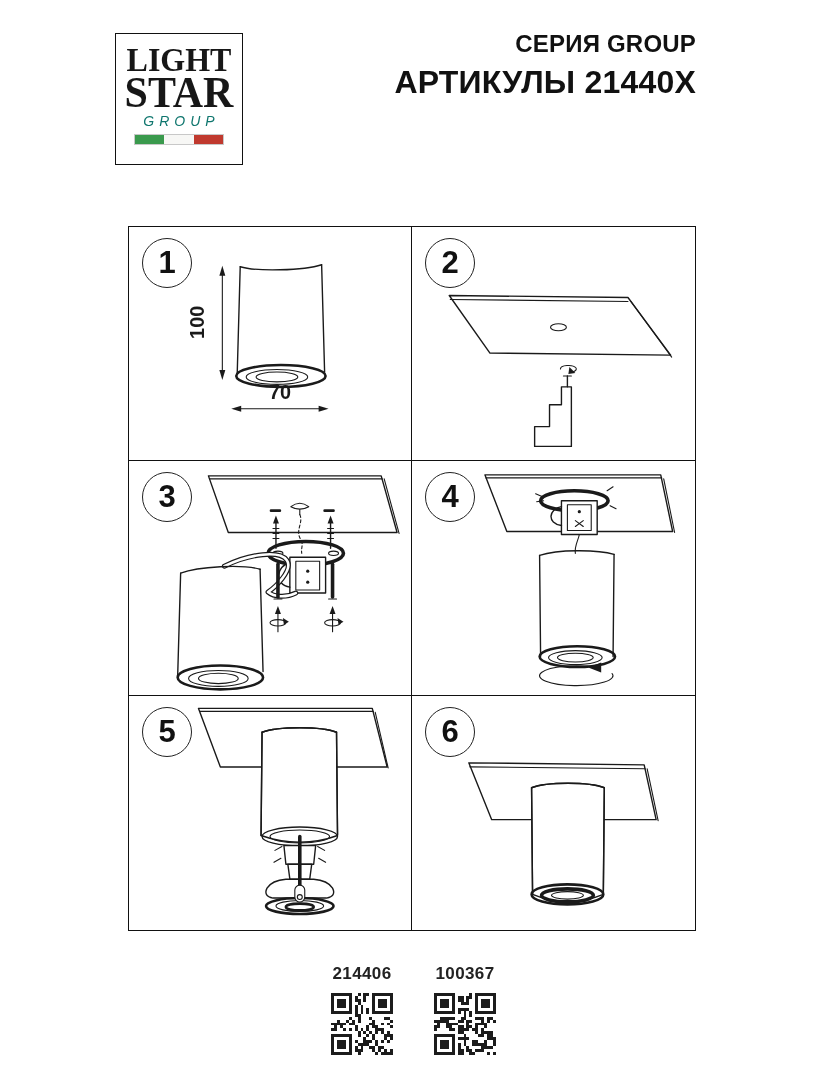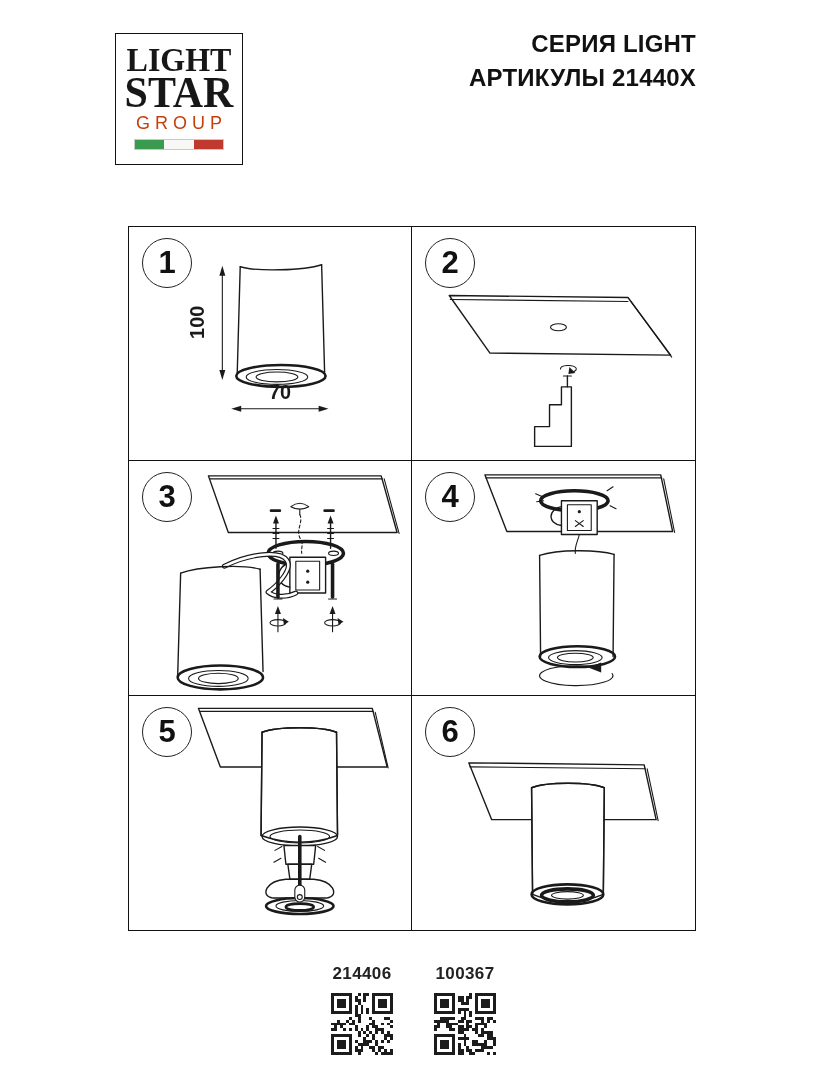--- a/index.html
+++ b/index.html
@@ -7,27 +7,27 @@
     position:relative; width:826px; height:1080px; background:#ffffff;
     font-family:"Liberation Sans", sans-serif; color:#111; overflow:hidden;
   }
   
   .logo-box {
     position:absolute; left:115px; top:33px; width:128px; height:132px;
     border:1.5px solid #111; box-sizing:border-box; text-align:center;
   }
   .logo-light { margin-top:10px; font-family:"Liberation Serif", serif; font-weight:700; font-size:32px; line-height:30px; letter-spacing:0px; color:#171717; transform:scaleY(1.05); }
   .logo-star  { font-family:"Liberation Serif", serif; font-weight:700; font-size:42px; line-height:36px; color:#171717; transform:scaleY(1.05); }
-  .logo-group { margin-top:3px; font-size:18px; font-weight:400; letter-spacing:5px; text-indent:5px; color:#c2410c; }
+  .logo-group { margin-top:3px; font-size:14px; font-weight:400; letter-spacing:5px; text-indent:5px; color:#0f766e;font-style:italic; }
   .logo-flag  { margin:6px auto 0 auto; width:88px; height:9px; display:flex; outline:0.5px solid #c8c8c8; }
   .logo-flag div { flex:1; height:100%; }
   
   .titles { position:absolute; top:30px; right:130px; text-align:right; }
   .t-series   { font-size:24px; font-weight:700; letter-spacing:0.2px; }
-  .t-articles { font-size:24px; font-weight:700; margin-top:6px; letter-spacing:0.2px; }
+  .t-articles { font-size:32px; font-weight:700; margin-top:6px; letter-spacing:0.2px; }
   .t-instr1   { font-size:24px; font-weight:700; margin-top:27px; letter-spacing:2.4px; }
   .t-instr2   { font-size:24px; font-weight:700; margin-top:3px; letter-spacing:0.4px; }
   
   .grid {
     position:absolute; left:128px; top:226px; width:568px; height:705px;
     box-sizing:border-box; border:1.6px solid #111;
     display:grid; grid-template-columns:1fr 1fr; grid-template-rows:1fr 1fr 1fr;
   }
   .cell { position:relative; box-sizing:border-box; }
   .cell.br { border-right:1.6px solid #111; }
@@ -68,21 +68,21 @@
     <div class="logo-star">STAR</div>
     <div class="logo-group">GROUP</div>
     <div class="logo-flag">
       <div style="background:#3a9a4d"></div>
       <div style="background:#f7f7f5"></div>
       <div style="background:#c0392e"></div>
     </div>
   </div>
 
   <div class="titles">
-    <div class="t-series">СЕРИЯ LIGHT</div>
+    <div class="t-series">СЕРИЯ GROUP</div>
     <div class="t-articles">АРТИКУЛЫ 21440X</div>
   </div>
 
   <div class="grid">
 
     <div class="cell br bb">
       <div class="badge">
           <span>1</span>
         </div>
       <svg class="step-art" viewBox="0 0 284 235">

